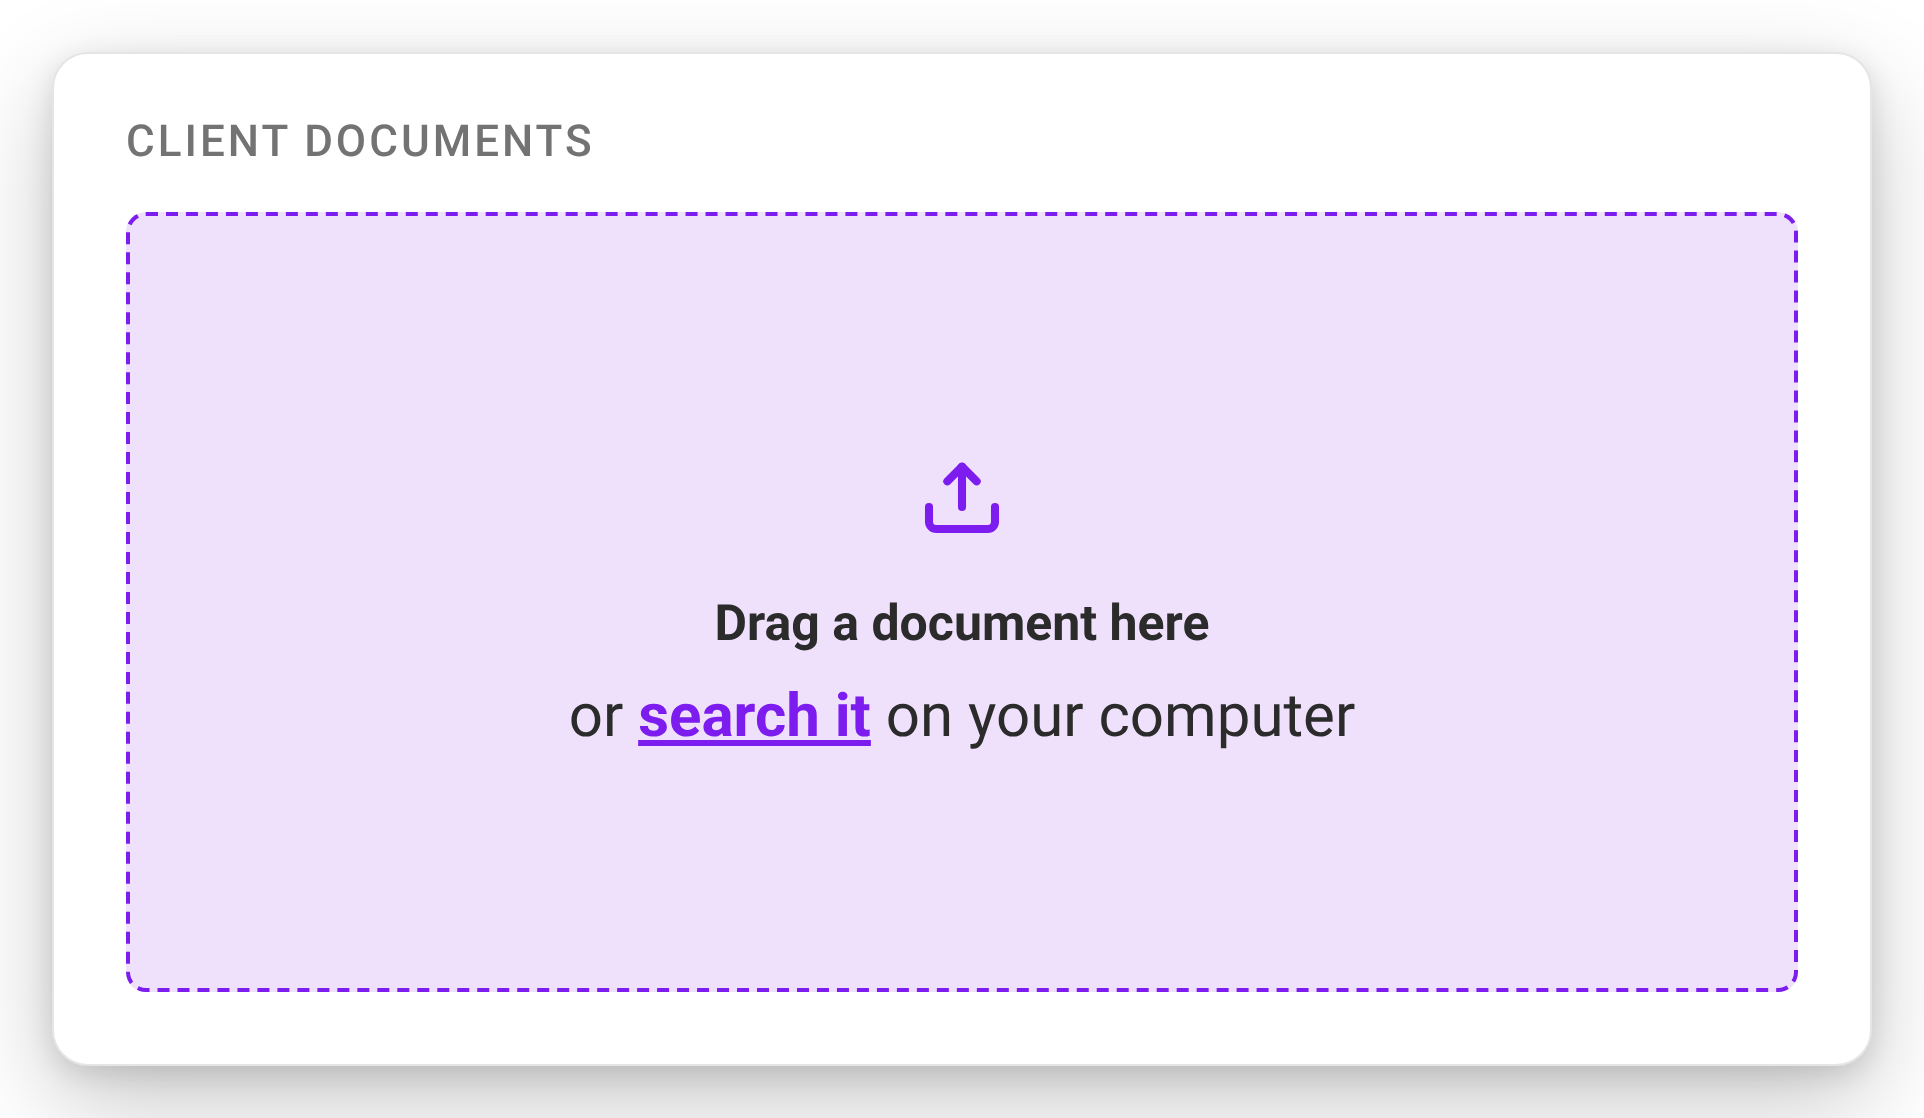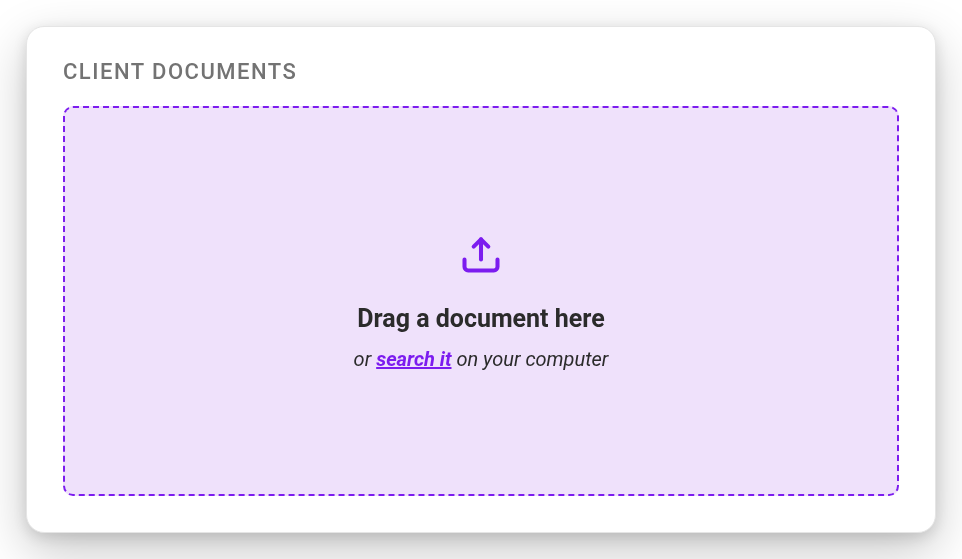--- a/index.html
+++ b/index.html
@@ -49,26 +49,25 @@
       color: #7c1cef;
       margin-bottom: 8px;
     }
     .drag-text {
       font-size: 25px;
       font-weight: 700;
       color: #2b2b2b;
       text-align: center;
     }
     .search-text {
-      font-size: 20px;
+      font-size: 30px;
       font-weight: 400;
       color: #2b2b2b;
       text-align: center;
       margin-top: -2px;
-      font-style: italic;
     }
     .search-link {
       font-weight: 700;
       color: #7c1cef;
       text-decoration: underline;
       cursor: pointer;
     }
   </style>
 </head>
 <body>

